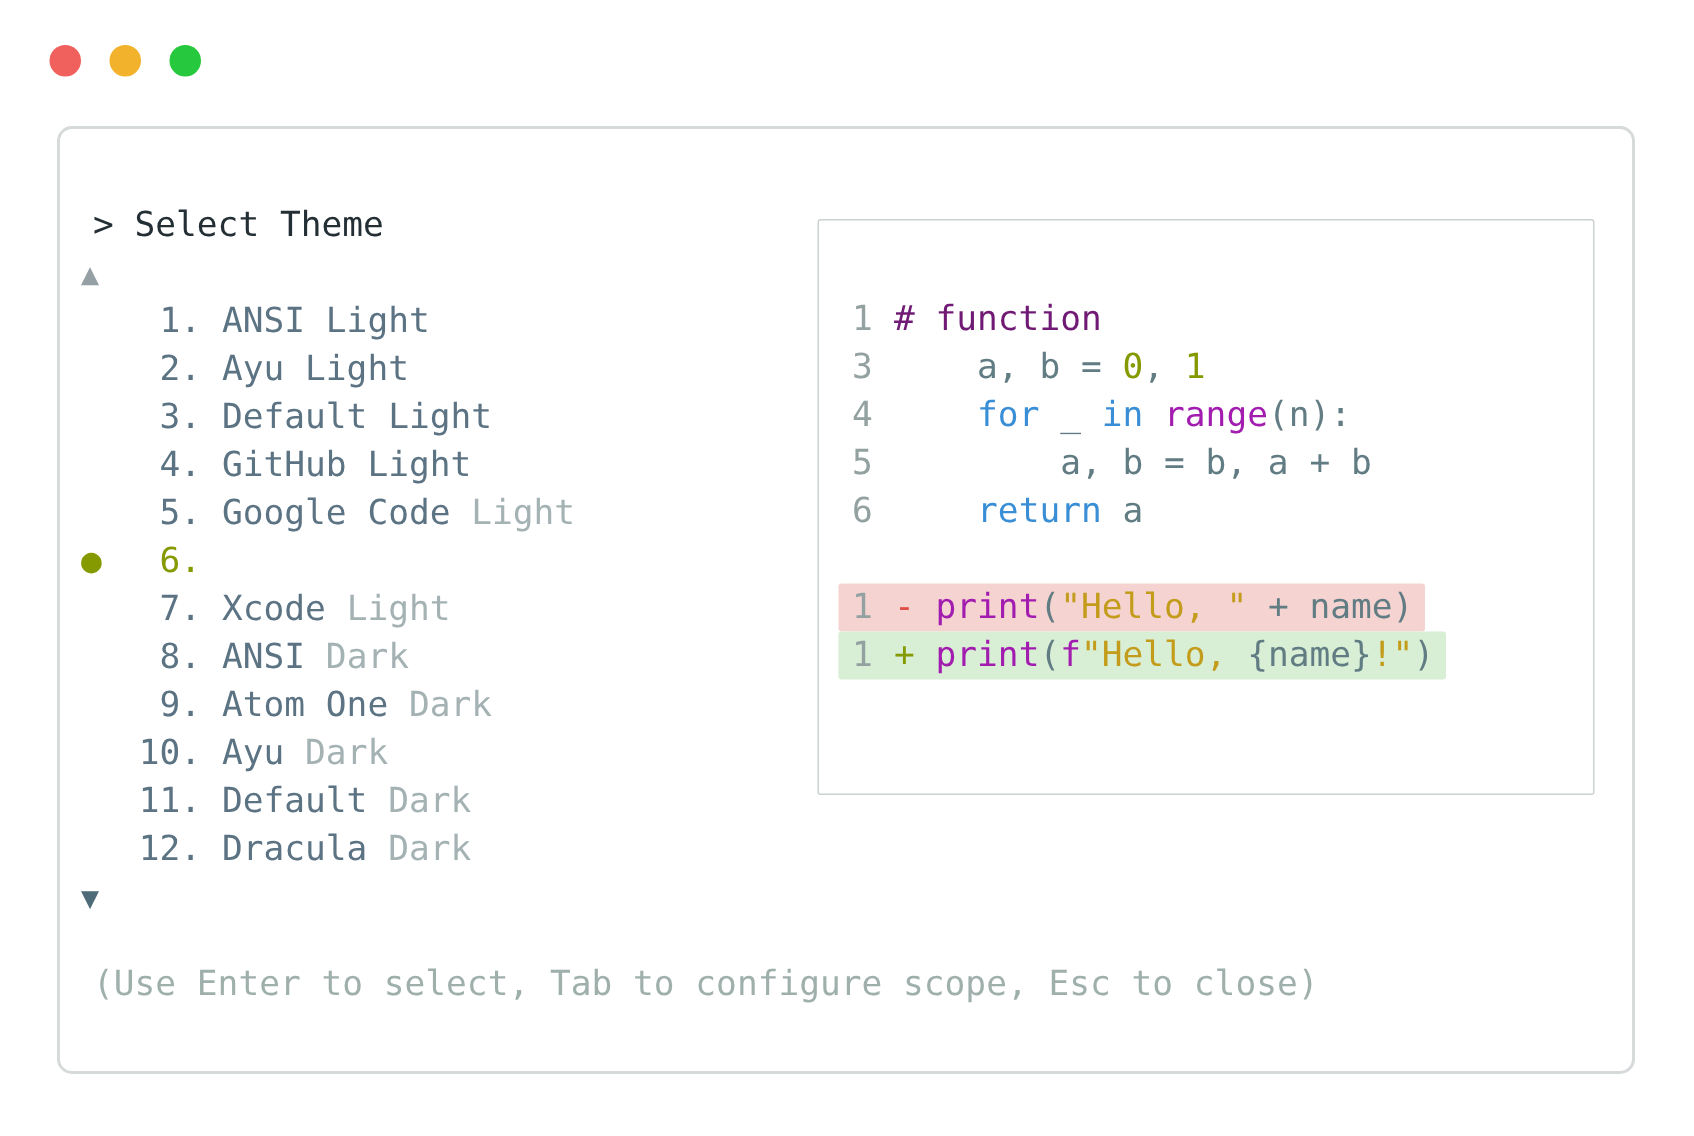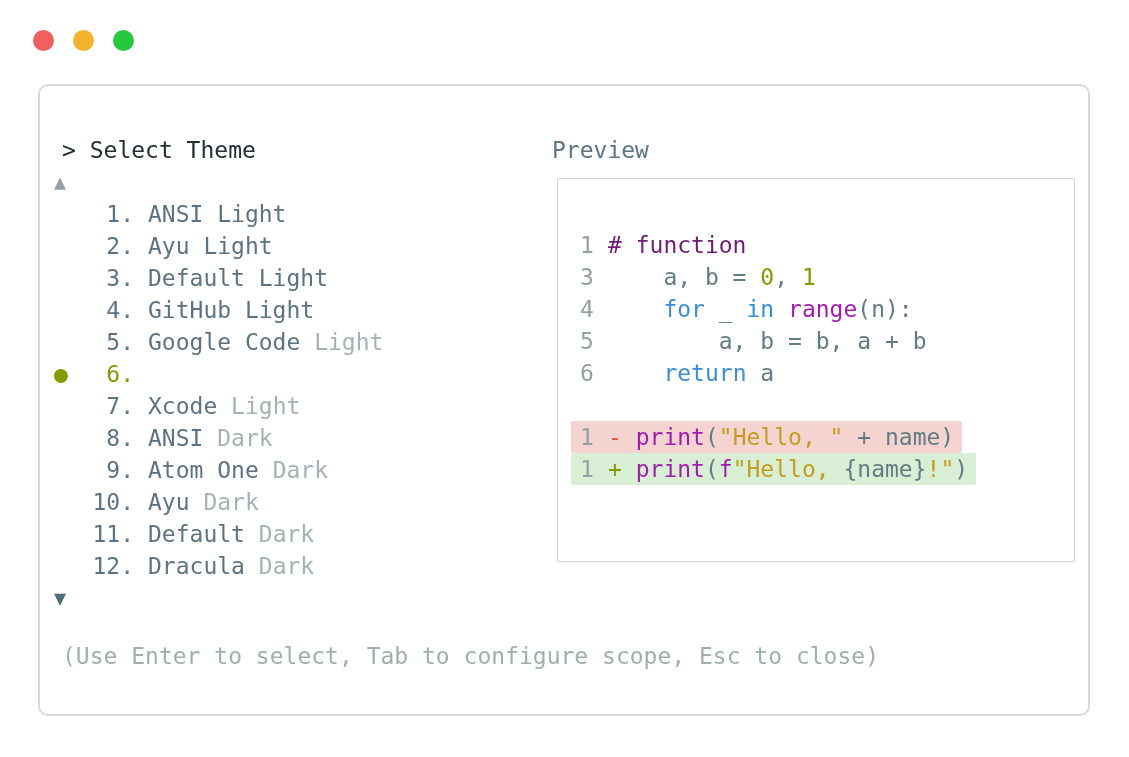--- a/index.html
+++ b/index.html
@@ -9,21 +9,21 @@
   
   .lights{position:absolute;left:33px;top:30px;display:flex;gap:19px;}
   .light{width:21px;height:21px;border-radius:50%;}
   .light.red{background:#f0605c;}
   .light.yellow{background:#f2b22c;}
   .light.green{background:#26c93d;}
 
   
   .panel{position:absolute;left:38px;top:84px;width:1052px;height:632px;box-sizing:border-box;
     border:2px solid #d6dadb;border-radius:10px;padding:48px 0 0 22px;background:#fff;}
-  .columns{display:flex;gap:12px;}
+  .columns{display:flex;}
   .leftcol{width:483px;flex:0 0 483px;}
   .rightcol{flex:1;}
 
   .prompt{height:32px;line-height:32px;font-size:23px;color:#232e35;white-space:pre;}
   .scroll-ind{height:32px;line-height:32px;font-size:20px;margin-left:-8px;}
   .scroll-ind.up{color:#95a0a4;}
   .scroll-ind.down{color:#4e6b79;}
 
   .theme-list{margin-left:-8px;}
   .trow{height:32px;line-height:32px;font-size:23px;display:flex;color:#5b7383;cursor:default;}
@@ -132,21 +132,20 @@
               <span class="label"><span>Dracula</span><span class="dim"> Dark</span></span>
           </div>
         </div>
 
         <div class="scroll-ind down">▼</div>
 
         <div class="help">(Use Enter to select, Tab to configure scope, Esc to close)</div>
       </div>
 
       <div class="rightcol">
-        <div class="preview-label">Preview</div>
         <div class="preview-box">
 
           <div class="cl"><span class="ln">1</span><span class="tk-c"># function</span></div>
 
 
           <div class="cl"><span class="ln">3</span><span>    a, b = </span><span class="tk-l">0</span><span>, </span><span class="tk-l">1</span></div>
 
           <div class="cl"><span class="ln">4</span><span>    </span><span class="tk-k">for</span><span> _ </span><span class="tk-k">in</span><span> </span><span class="tk-f">range</span><span>(n):</span></div>
 
           <div class="cl"><span class="ln">5</span><span>        a, b = b, a + b</span></div>

